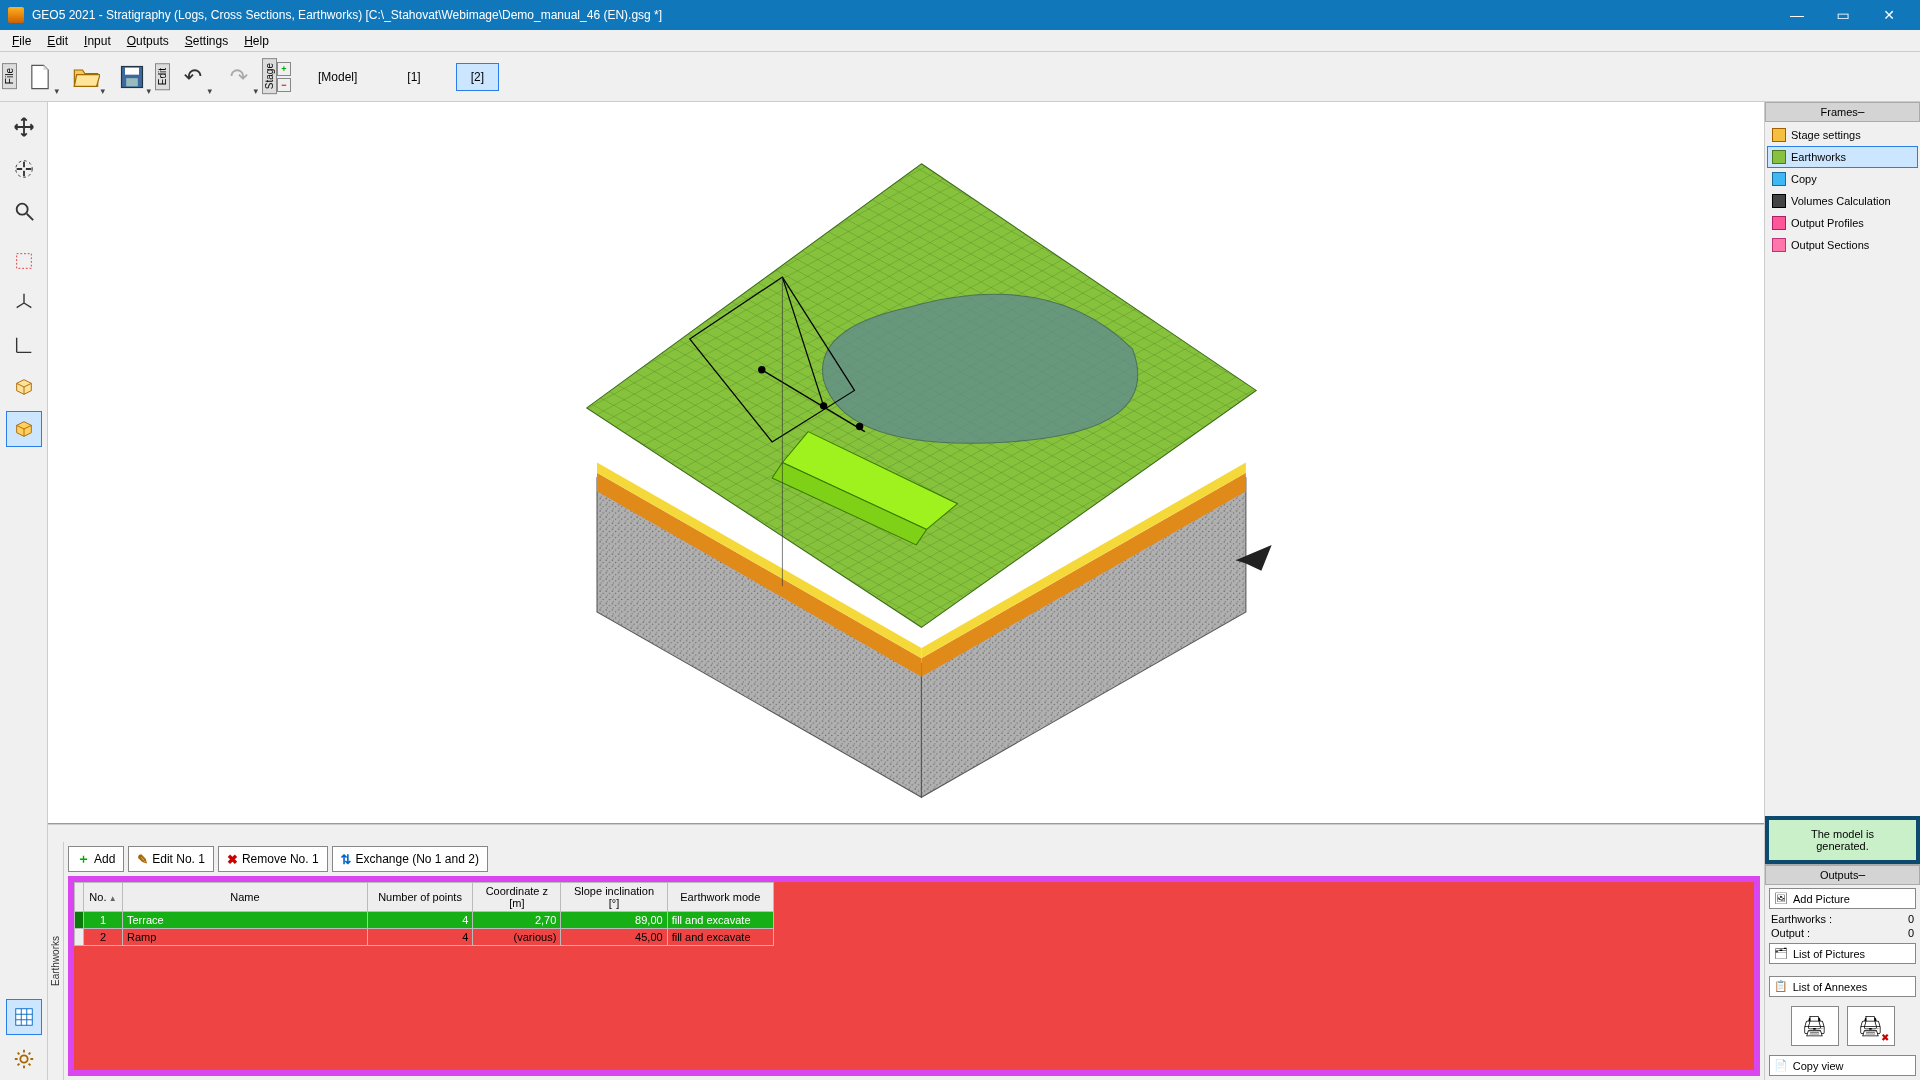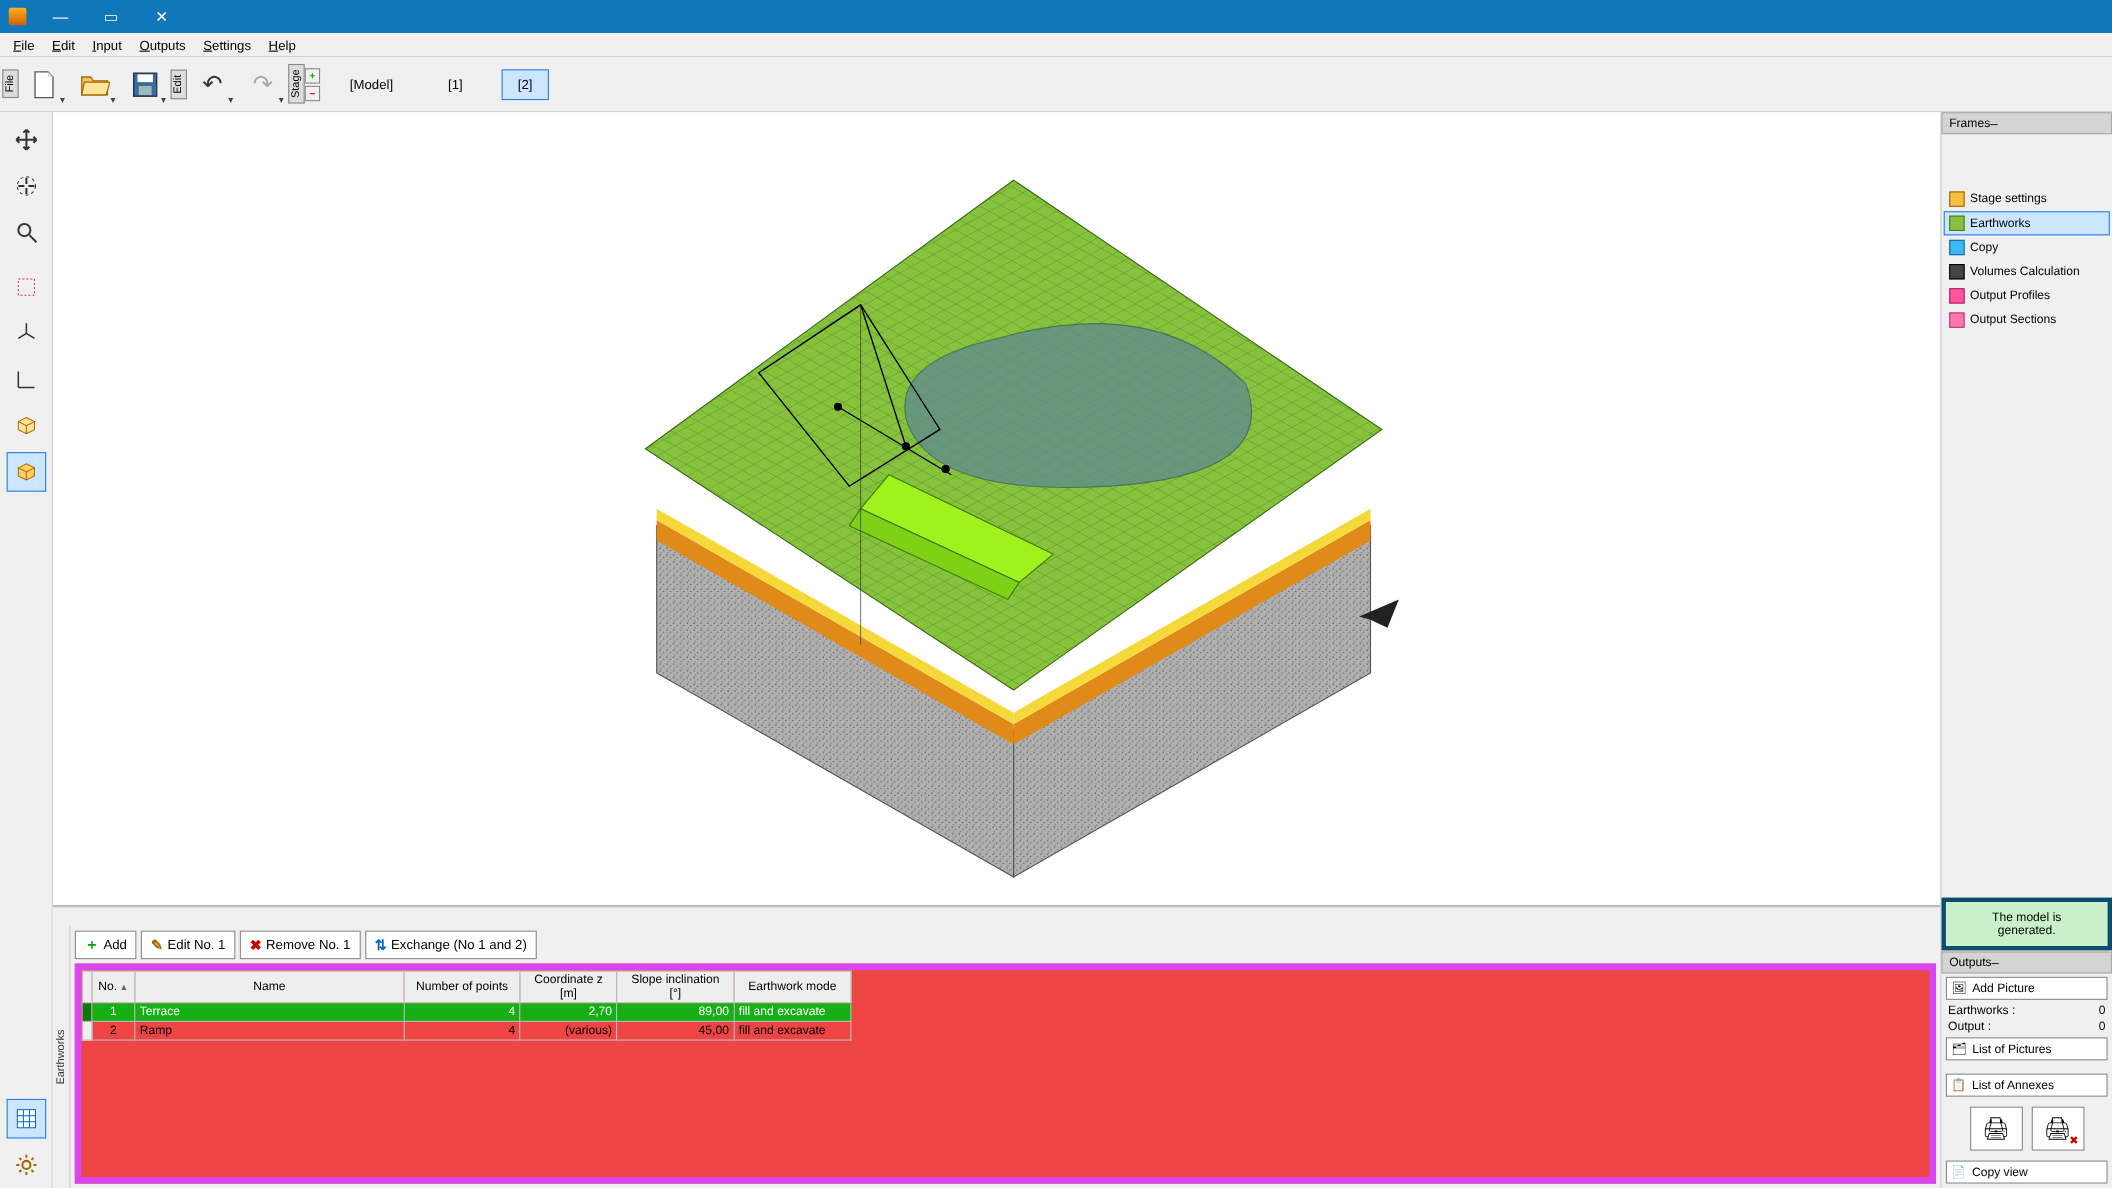--- a/index.html
+++ b/index.html
@@ -58,39 +58,40 @@
 th { background:#eee; font-weight:normal; text-align:center; }
 th .sort::after { content:" ▲"; font-size:8px; color:#666; }
 td.num { text-align:right; }
 td.ctr { text-align:center; }
 tr.selected td { background:#16b016; color:#fff; }
 .row-handle { width:8px; background:#eee; }
 tr.selected .row-handle { background:#0a7a0a; }
 
 
 .right { width:156px; background:#f0f0f0; border-left:1px solid #ccc; display:flex; flex-direction:column; font-size:11px; }
-.panel-title { background:#d4d4d4; border:1px solid #aaa; padding:2px 6px; display:flex; align-items:center; justify-content:flex-start; font-weight:normal; }
+.panel-title { background:#d4d4d4; border:1px solid #aaa; padding:2px 6px; display:flex; align-items:center; justify-content:center; font-weight:normal; }
 .panel-title .min { font-size:12px; }
-.frames-list { padding:2px;margin-top:46px; }
+.frames-list { padding:2px; }
 .frame-item { display:flex; align-items:center; gap:5px; padding:3px 4px; border:1px solid transparent; cursor:default; }
 .frame-item.sel { border:1px solid #2b7de9; background:#cde6ff; }
 .fic { width:14px; height:14px; display:inline-block; }
 .status-gen { background:#c9f0c9; border:4px solid #0c4a6e; text-align:center; padding:8px 4px; margin-top:auto; }
 .outputs { border-top:1px solid #aaa; }
 .out-btn { display:flex; align-items:center; gap:5px; margin:3px 4px; padding:3px 4px; background:#fff; border:1px solid #888; }
 .out-row { display:flex; justify-content:space-between; padding:1px 6px; }
 .print-row { display:flex; gap:8px; justify-content:center; padding:6px; }
 .print-btn { width:48px; height:40px; background:#fff; border:1px solid #888; display:flex; align-items:center; justify-content:center; font-size:20px; position:relative; }
 .print-btn.err::after { content:"✖"; color:#c00; position:absolute; right:4px; bottom:2px; font-size:10px; }
 </style>
 </head>
 <body>
 
 <div class="titlebar">
   <div class="appicon"></div>
+  <div class="titlebar-text">GEO5 2021 - Stratigraphy (Logs, Cross Sections, Earthworks) [C:\_Stahovat\Webimage\Demo_manual_46 (EN).gsg *]</div>
   <div class="win-controls">
     <div class="win-btn">—</div>
     <div class="win-btn">▭</div>
     <div class="win-btn close">✕</div>
   </div>
 </div>
 
 <div class="menubar">
   <span><u>F</u>ile</span>
   <span><u>E</u>dit</span>

